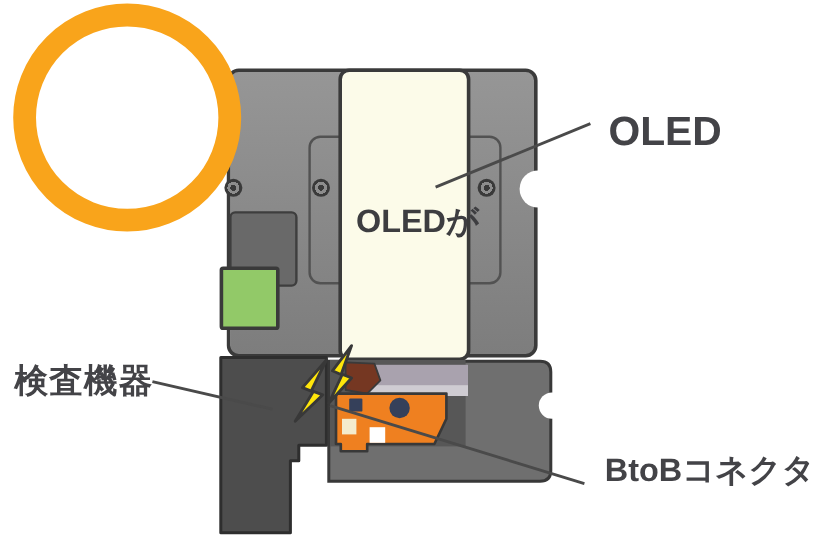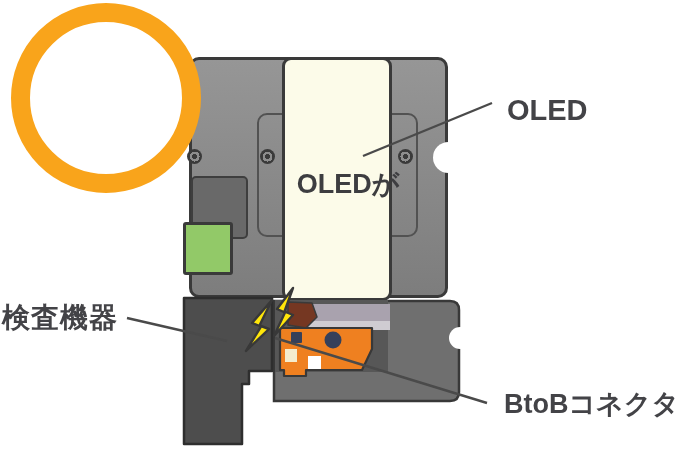--- a/index.html
+++ b/index.html
@@ -43,23 +43,23 @@
 
   
   .notch-body{left:433px;top:142px;width:31px;height:31px;border-radius:50%;
         background:#ffffff;z-index:9;}
 
   
   .svg-layer{left:0;top:0;width:682px;height:456px;z-index:10;pointer-events:none;}
 
   
   .label{position:absolute;font-weight:700;color:#434347;z-index:12;white-space:nowrap;}
-  .label-oled{left:507px;top:92px;font-size:29px;line-height:36px;}
-  .label-equip{left:2px;top:299px;font-size:28px;letter-spacing:1px;}
-  .label-btob{left:504px;top:386px;font-size:27px;}
+  .label-oled{left:507px;top:92px;font-size:34px;line-height:36px;}
+  .label-equip{left:12px;top:299px;font-size:28px;letter-spacing:1px;}
+  .label-btob{left:504px;top:374px;font-size:27px;}
 
   
   .ring{left:11px;top:3px;width:190px;height:190px;box-sizing:border-box;
         border:19px solid #f9a41b;border-radius:50%;z-index:14;}
 </style>
 </head>
 <body>
 
 <div class="canvas">
 

